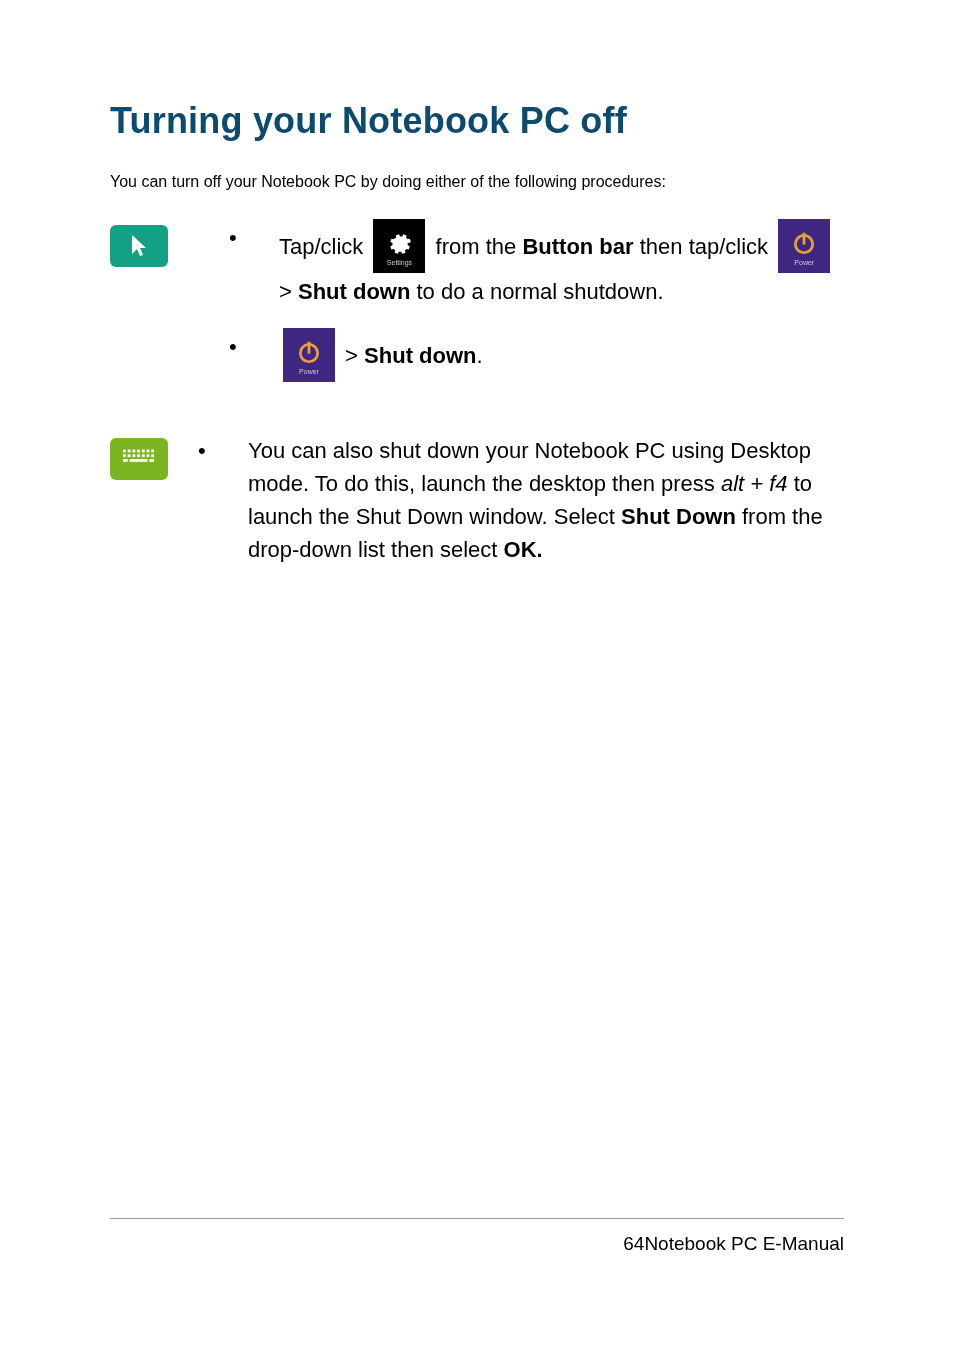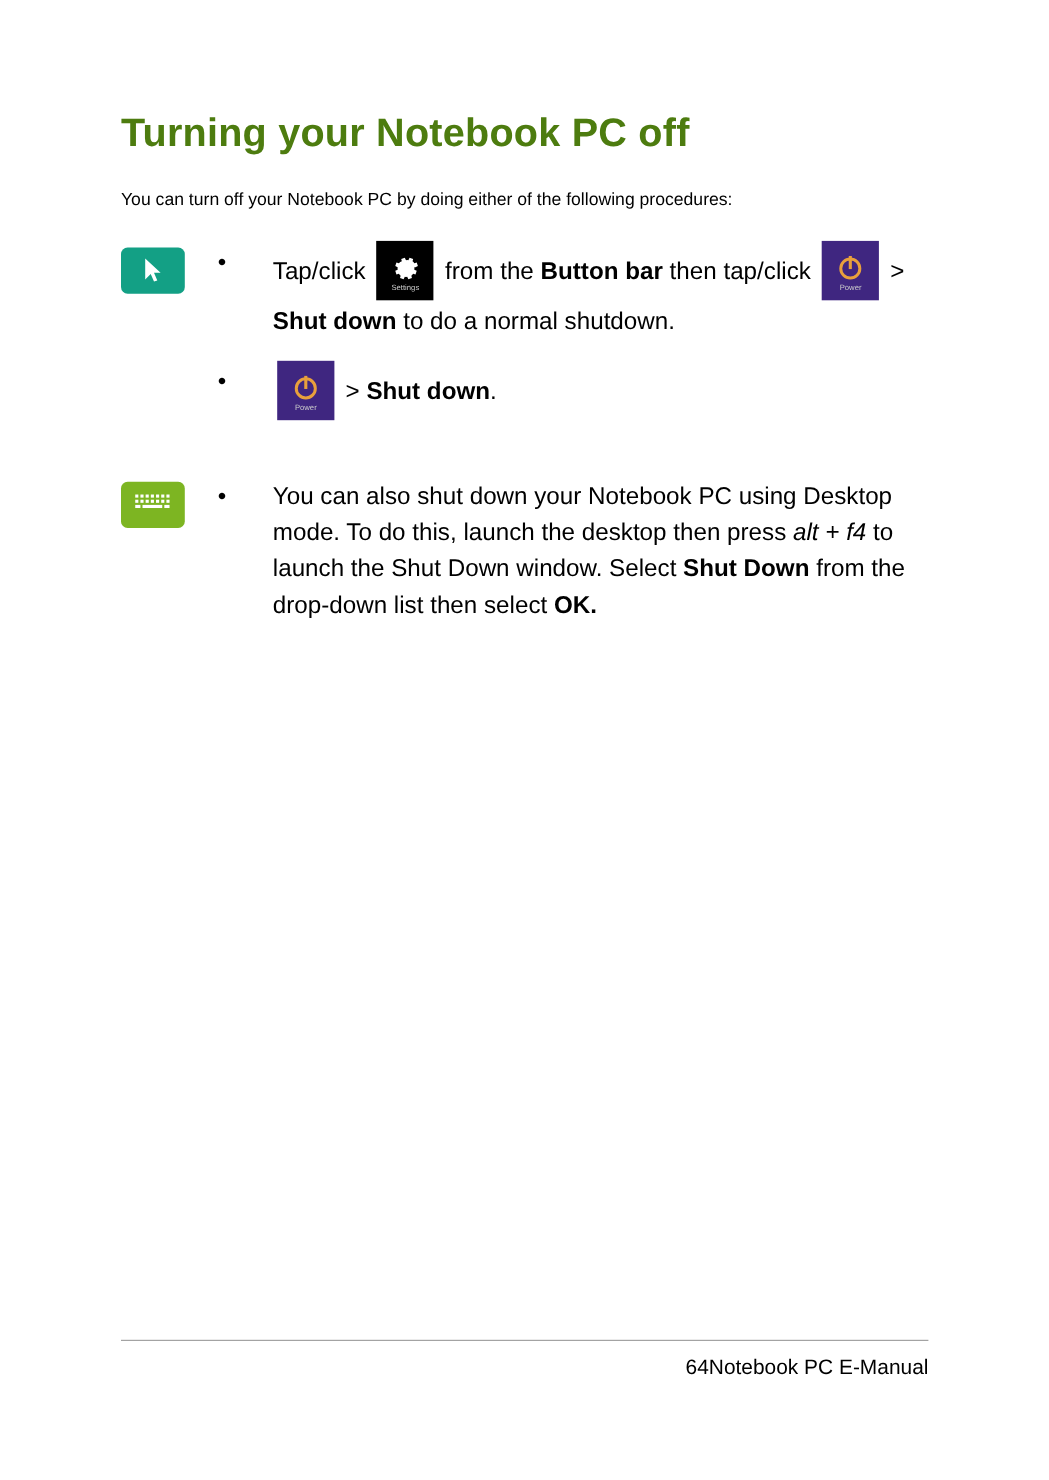--- a/index.html
+++ b/index.html
@@ -8,21 +8,21 @@
       height: 1345px;
       background: #fff;
       font-family: "Segoe UI", "Myriad Pro", -apple-system, sans-serif;
       color: #000;
       position: relative;
     }
     .page {
       padding: 100px 110px 0 110px;
     }
     h1 {
-      color: #4d7c0f;
+      color: #0c4a6e;
       font-size: 36px;
       font-weight: 700;
       margin-bottom: 28px;
       letter-spacing: 0.2px;
     }
     .intro {
       font-size: 16px;
       line-height: 1.45;
       margin-bottom: 28px;
     }
@@ -89,21 +89,21 @@
       position: absolute;
       bottom: 90px;
       left: 110px;
       right: 110px;
       border-top: 1px solid #999;
       padding-top: 14px;
       display: flex;
       justify-content: flex-end;
       font-size: 19px;
     }
-    .spaced-line { line-height: 2.9; }
+    .spaced-line { line-height: 2.9; margin-left: 31px; }
   </style>
 </head>
 <body>
 
 <div class="page">
   <h1>Turning your Notebook PC off</h1>
   <p class="intro">You can turn off your Notebook PC by doing either of the following procedures:</p>
 
   <div class="method-block">
     <div class="method-icon icon-mouse">

